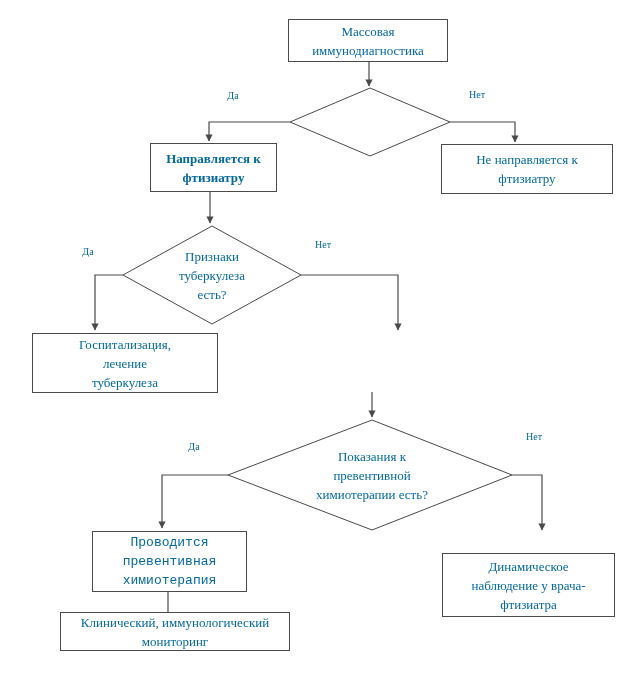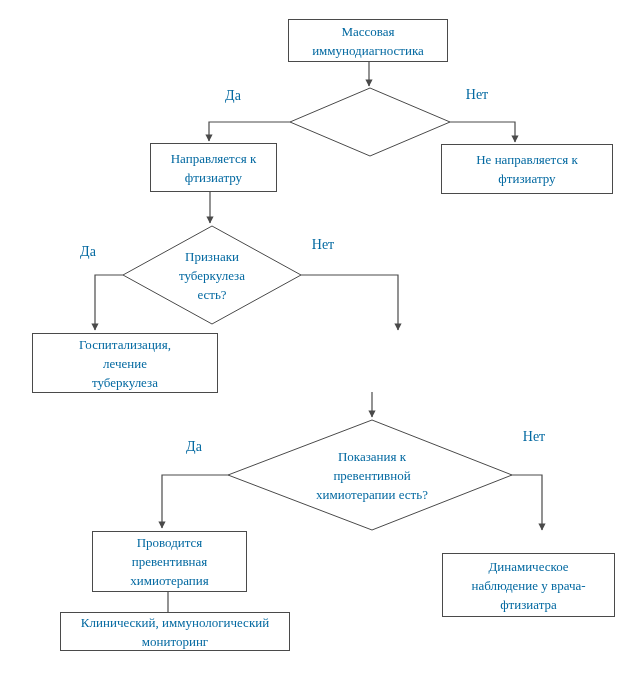--- a/index.html
+++ b/index.html
@@ -33,21 +33,21 @@
     position: absolute;
     transform: translate(-50%, -50%);
     text-align: center;
     white-space: pre-line;
     font-size: 13px;
     line-height: 19px;
   }
   .branch {
     position: absolute;
     transform: translate(-50%, -50%);
-    font-size: 14px;
+    font-size: 10px;
     line-height: 16px;
     white-space: nowrap;
   }
   svg { display: block; }
 </style>
 </head>
 <body>
 
 <div class="stage">
 
@@ -70,32 +70,32 @@
     <path d="M301,275 H398 V330" fill="none" stroke="#4a4a4a" stroke-width="1.2" marker-end="url(#arr)"></path>
     <path d="M372,392 V417" fill="none" stroke="#4a4a4a" stroke-width="1.2" marker-end="url(#arr)"></path>
     <path d="M228,475 H162 V528" fill="none" stroke="#4a4a4a" stroke-width="1.2" marker-end="url(#arr)"></path>
     <path d="M512,475 H542 V530" fill="none" stroke="#4a4a4a" stroke-width="1.2" marker-end="url(#arr)"></path>
     <path d="M168,592 V620" fill="none" stroke="#4a4a4a" stroke-width="1.2" marker-end="url(#arr)"></path>
   </svg>
 
   <div class="node box" style="left:288px; top:19px; width:160px; height:43px;">Массовая
 иммунодиагностика</div>
 
-  <div class="node box" style="left:150px; top:143px; width:127px; height:49px;">Направляется к
+  <div class="node box" style="left:150px; top:143px; width:127px; height:49px;font-weight:bold;">Направляется к
 фтизиатру</div>
 
   <div class="node box" style="left:441px; top:144px; width:172px; height:50px;">Не направляется к
 фтизиатру</div>
 
   <div class="node box" style="left:32px; top:333px; width:186px; height:60px;">Госпитализация,
 лечение
 туберкулеза</div>
 
 
-  <div class="node box" style="left:92px; top:531px; width:155px; height:61px;">Проводится
+  <div class="node box" style="left:92px; top:531px; width:155px; height:61px;font-family:Liberation Mono, monospace;">Проводится
 превентивная
 химиотерапия</div>
 
   <div class="node box" style="left:442px; top:533px; width:173px; height:64px;margin-top:20px;">Динамическое
 наблюдение у врача-
 фтизиатра</div>
 
   <div class="node box" style="left:60px; top:612px; width:230px; height:39px;">Клинический, иммунологический
 мониторинг</div>
 

